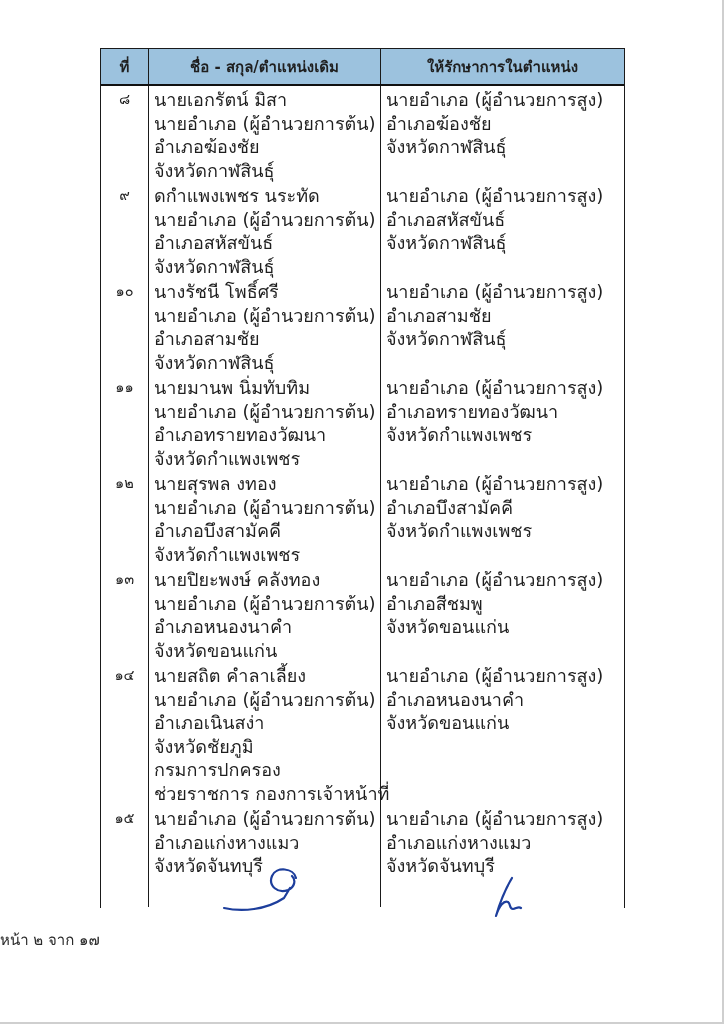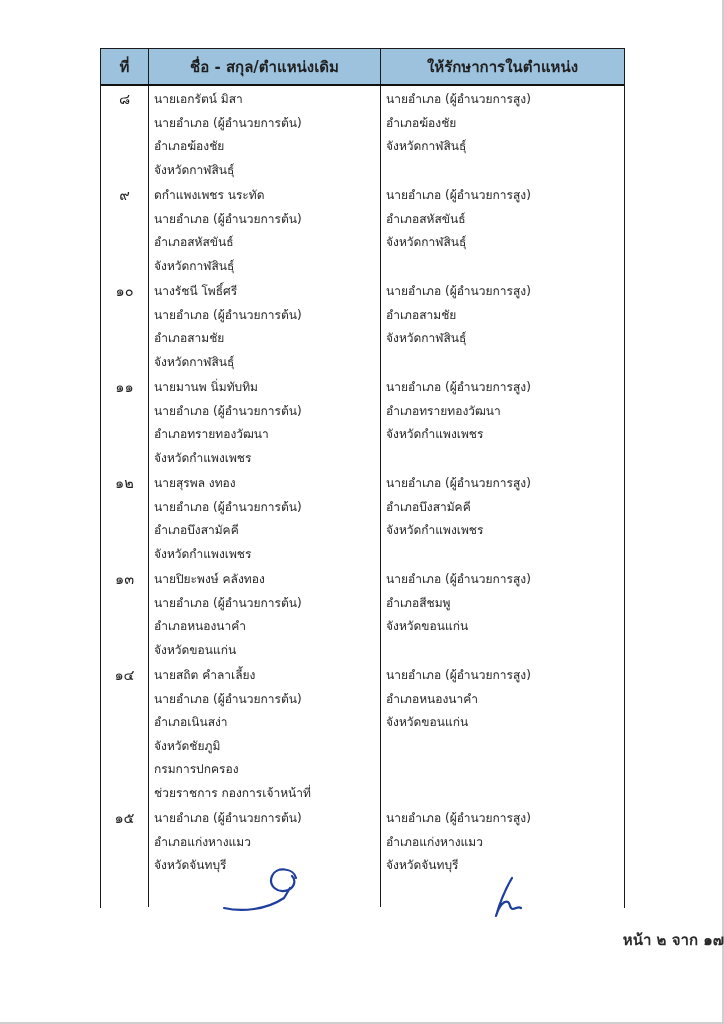--- a/index.html
+++ b/index.html
@@ -43,24 +43,24 @@
   .td { box-sizing:border-box; padding-top:2px; }
   .td.col-no { text-align:center; font-size:14.5px; line-height:23.5px; }
   .td.col-from, .td.col-to {
     border-left:1.6px solid var(--border,#1a1a1a);
     padding-left:5px; padding-right:4px;
   }
   
   .tbody-fill { display:grid; grid-template-columns:47px 232px 1fr; flex:1; }
   .tbody { display:flex; flex-direction:column; }
   .tbody-fill .fill-cell { border-left:1.6px solid var(--border,#1a1a1a); }
-  .line { font-size:12px; line-height:23.5px; white-space:nowrap; }
+  .line { font-size:18px; line-height:23.5px; white-space:nowrap; }
   .footer {
     position:absolute; left:0; top:928px; width:100%;
-    text-align:right; font-size:15px; color:#2a2a2a;font-weight:bold;
+    text-align:left; font-size:15px; color:#2a2a2a;
   }
   .signature { position:absolute; pointer-events:none; }
 </style>
 </head>
 <body>
 
 <div class="page">
 
   <div class="doc-table">
     <div class="thead">

